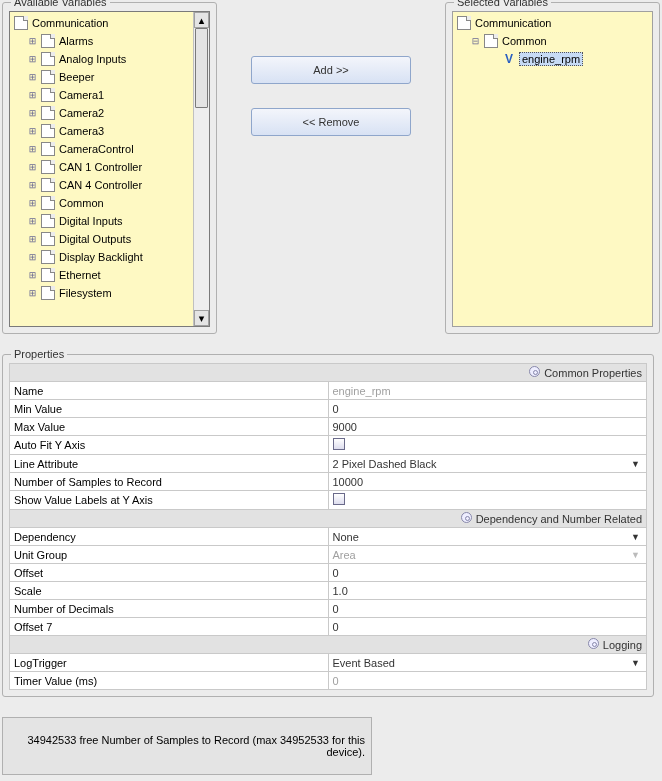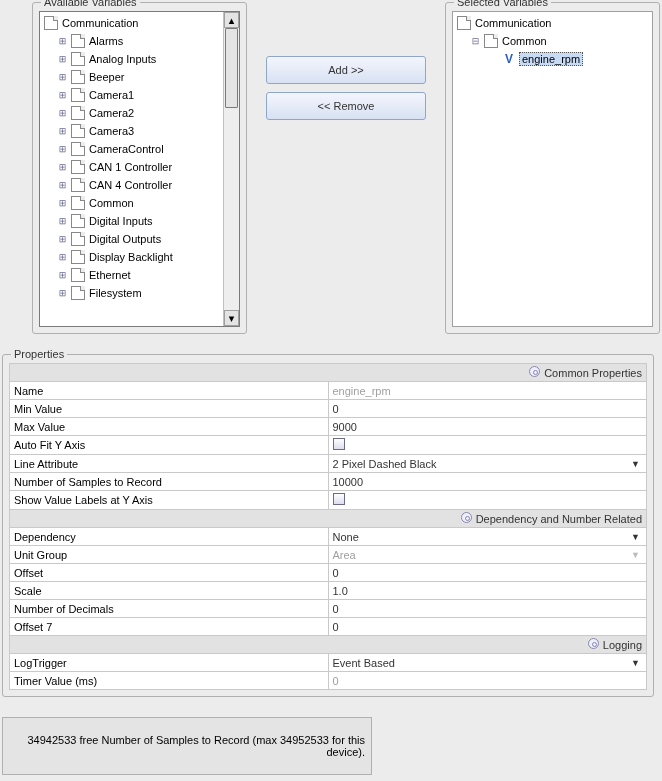--- a/index.html
+++ b/index.html
@@ -2,25 +2,25 @@
 <html><head>
 <meta charset="utf-8">
 <style>
 * { box-sizing: border-box; margin: 0; padding: 0; font-family: Arial, sans-serif; font-size: 11px; }
 body { background: #ececec; width: 662px; height: 781px; padding: 2px; }
 
 .fieldset { border: 1px solid #b0b0b0; border-radius: 3px; position: relative; padding: 8px 6px 6px 6px; }
 .fieldset-title { position: absolute; top: -7px; left: 8px; background: #ececec; padding: 0 3px; color: #333; }
 
 .top-row { display: flex; gap: 6px; align-items: flex-start; margin-bottom: 20px; }
-.avail-box { width: 215px; height: 332px; margin-left: 30px; }
+.avail-box { width: 215px; height: 332px; }
 .sel-box  { width: 215px; height: 332px; }
-.mid-btns { flex: 1; display: flex; flex-direction: column; align-items: center; padding-top: 54px; gap: 8px; }
-
-.tree-wrap { background: #ffffff; border: 1px solid #7a7a7a; width: 100%; height: 316px; position: relative; overflow: hidden; }
+.mid-btns { flex: 1; display: flex; flex-direction: column; align-items: center; padding-top: 54px; gap: 24px; }
+
+.tree-wrap { background: #fef9c3; border: 1px solid #7a7a7a; width: 100%; height: 316px; position: relative; overflow: hidden; }
 .tree-inner { position: absolute; inset: 0 16px 0 0; overflow: hidden; padding: 2px 0; }
 .scrollbar { position: absolute; top:0; right:0; bottom:0; width:16px; background:#eee; border-left:1px solid #c0c0c0; }
 .sb-btn { height:16px; background:#e4e4e4; border:1px solid #a0a0a0; display:flex; align-items:center; justify-content:center; }
 .sb-track { position:absolute; top:16px; bottom:16px; left:0; right:0; }
 .sb-thumb { position:absolute; top:0; left:1px; right:1px; height:80px; background:#e4e4e4; border:1px solid #7a7a7a; border-radius:1px; }
 .sb-bot { position:absolute; bottom:0; left:0; right:0; }
 
 .tree-row { display:flex; align-items:center; height:18px; padding-left:4px; white-space:nowrap; }
 .tree-row.child { padding-left:18px; }
 .tree-row.gchild { padding-left:36px; }

